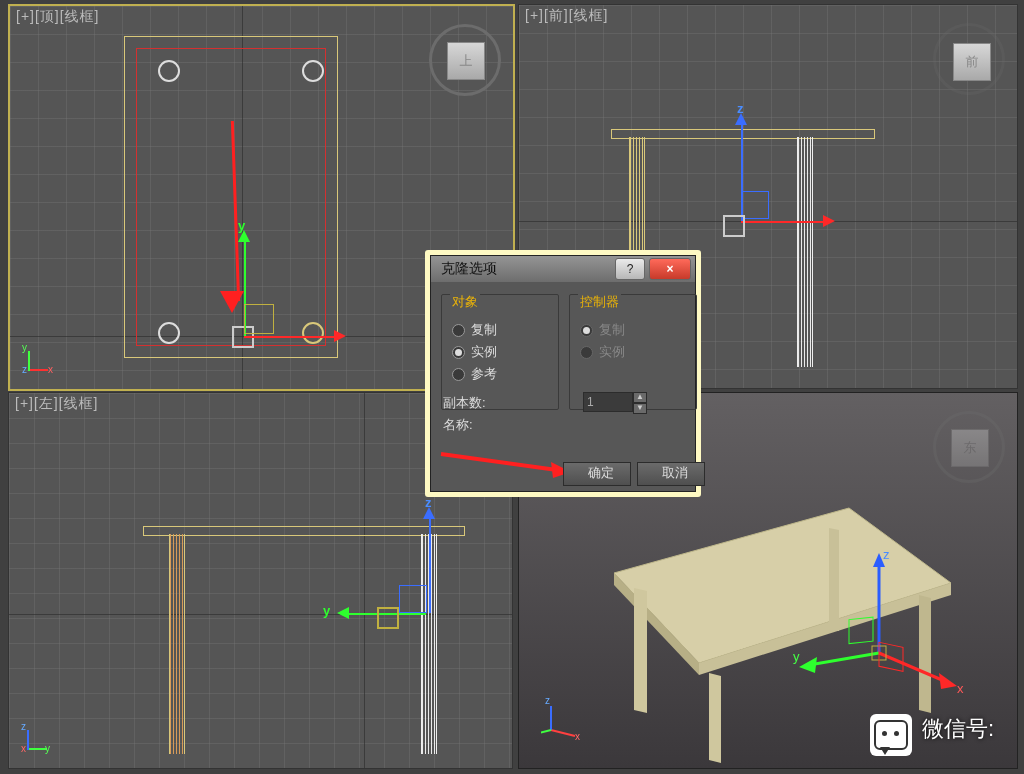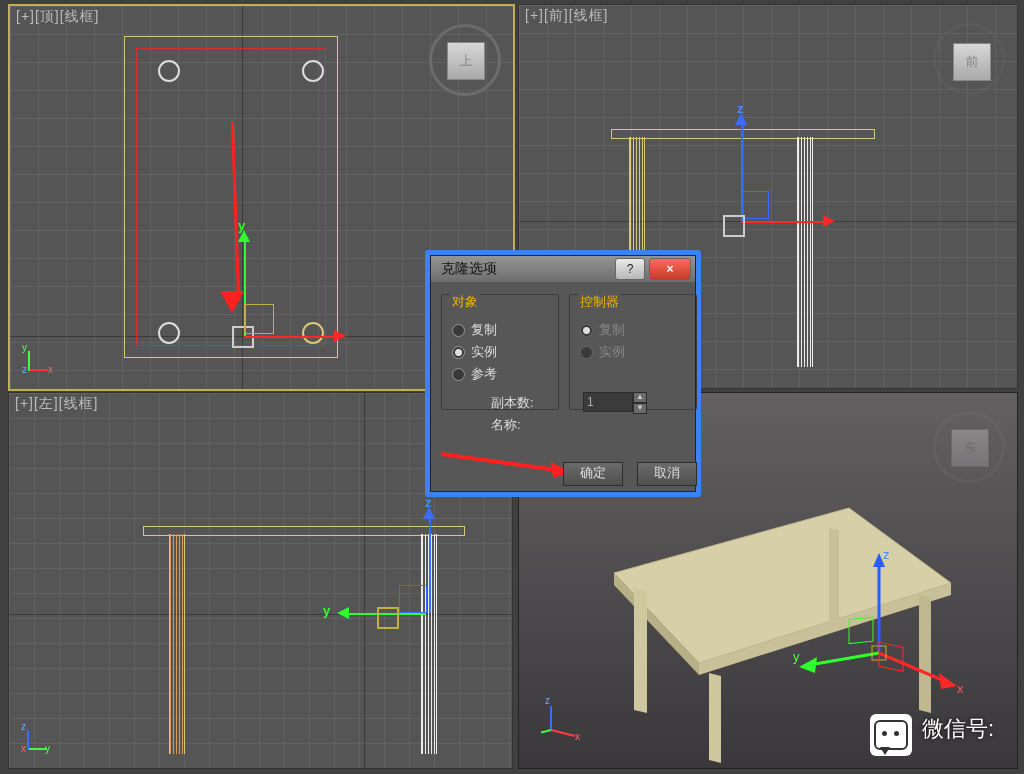--- a/index.html
+++ b/index.html
@@ -52,44 +52,44 @@
   .leg{position:absolute;width:12px;border-left:1px solid #d9c87a;border-right:1px solid #d9c87a;}
   .leg.white{border-color:#eee;}
   .leg .stripes{position:absolute;inset:0;background:repeating-linear-gradient(to right,currentColor 0 1px,transparent 1px 3px);}
   .leg.wleg{color:#eaeaea;}
   .leg.yleg{color:#d9c87a;}
   .leg.oleg{color:#d69a58;}
 
   
   .persp-table{position:absolute;left:0;top:0;width:100%;height:100%;}
   .pop{position:absolute;font-family:"Microsoft YaHei","Segoe UI",Arial;color:#ddd;}
-  .pop-x{border:5px solid #3b82f6;border-radius:3px;background:#575757;}
+  .pop-x{border:5px solid #fef9c3;border-radius:3px;background:#575757;}
   .pop-area{background:#575757;border:1px solid #222;}
   .titlebar{height:26px;background:linear-gradient(#949494,#6d6d6d);display:flex;align-items:center;
      padding-left:10px;font-size:14px;color:#111;}
   .titlebar .tbtns{margin-left:auto;display:flex;}
   .tbtn{width:28px;height:20px;margin-right:4px;background:linear-gradient(#eaeaea,#b7b7b7);
      border:1px solid #666;border-radius:3px;display:flex;align-items:center;justify-content:center;
      font-size:12px;color:#222;}
   .tbtn.close{background:linear-gradient(#ff6a5a,#c73a2a);color:#fff;width:40px;font-weight:bold;}
   .frame{position:absolute;border:1px solid #3a3a3a;border-radius:2px;padding:22px 10px 10px 10px;}
   .frame .cap{position:absolute;left:8px;top:-2px;font-size:13px;color:#eab308;background:#575757;padding:0 2px;}
   .radio-row{display:flex;align-items:center;margin:4px 0;font-size:13px;color:#ddd;}
   .radio{width:11px;height:11px;border:1px solid #999;border-radius:50%;margin-right:6px;background:#3a3a3a;position:relative;}
   .radio.checked::after{content:"";position:absolute;left:2px;top:2px;width:7px;height:7px;border-radius:50%;background:#ddd;}
   .dis .radio{border-color:#666;}
   .dis{color:#888;}
-  .lbl{font-size:13px;color:#ddd;margin-left:48px;}
+  .lbl{font-size:13px;color:#ddd;}
   .spinner{display:inline-flex;align-items:stretch;}
   .spinner input{width:42px;height:18px;background:#3b3b3b;color:#aaa;border:1px solid #2c2c2c;font-size:12px;padding:0 3px;}
   .spinner .arrows{width:14px;display:flex;flex-direction:column;}
   .spinner .ar{height:9px;background:#6a6a6a;border:1px solid #2c2c2c;font-size:8px;line-height:7px;text-align:center;color:#ccc;}
   .name-input{width:236px;height:18px;background:#3b3b3b;color:#ddd;border:1px solid #202020;font-size:12px;padding:2px 4px;}
   .dlg-btn{width:58px;height:22px;background:linear-gradient(#6b6b6b,#4f4f4f);border:1px solid #2c2c2c;
-     color:#ddd;font-size:13px;text-align:center;line-height:20px;}
+     color:#ddd;font-size:13px;text-align:center;line-height:20px;padding-left:8px;}
   .watermark{position:absolute;right:30px;bottom:18px;display:flex;align-items:flex-start;color:#fff;font-size:22px;
      text-shadow:0 0 4px #000;}
   .wm-logo{width:42px;height:42px;border-radius:6px;background:#fff;margin-right:10px;position:relative;
      display:flex;align-items:center;justify-content:center;}
   .wm-bubble{width:30px;height:26px;border:2px solid #333;border-radius:6px;position:relative;}
   .wm-bubble::after{content:"";position:absolute;left:4px;bottom:-7px;width:0;height:0;
      border-left:5px solid transparent;border-right:5px solid transparent;border-top:8px solid #333;}
   .wm-dot{position:absolute;width:5px;height:5px;background:#333;border-radius:50%;top:9px;}
 </style>
 </head>

